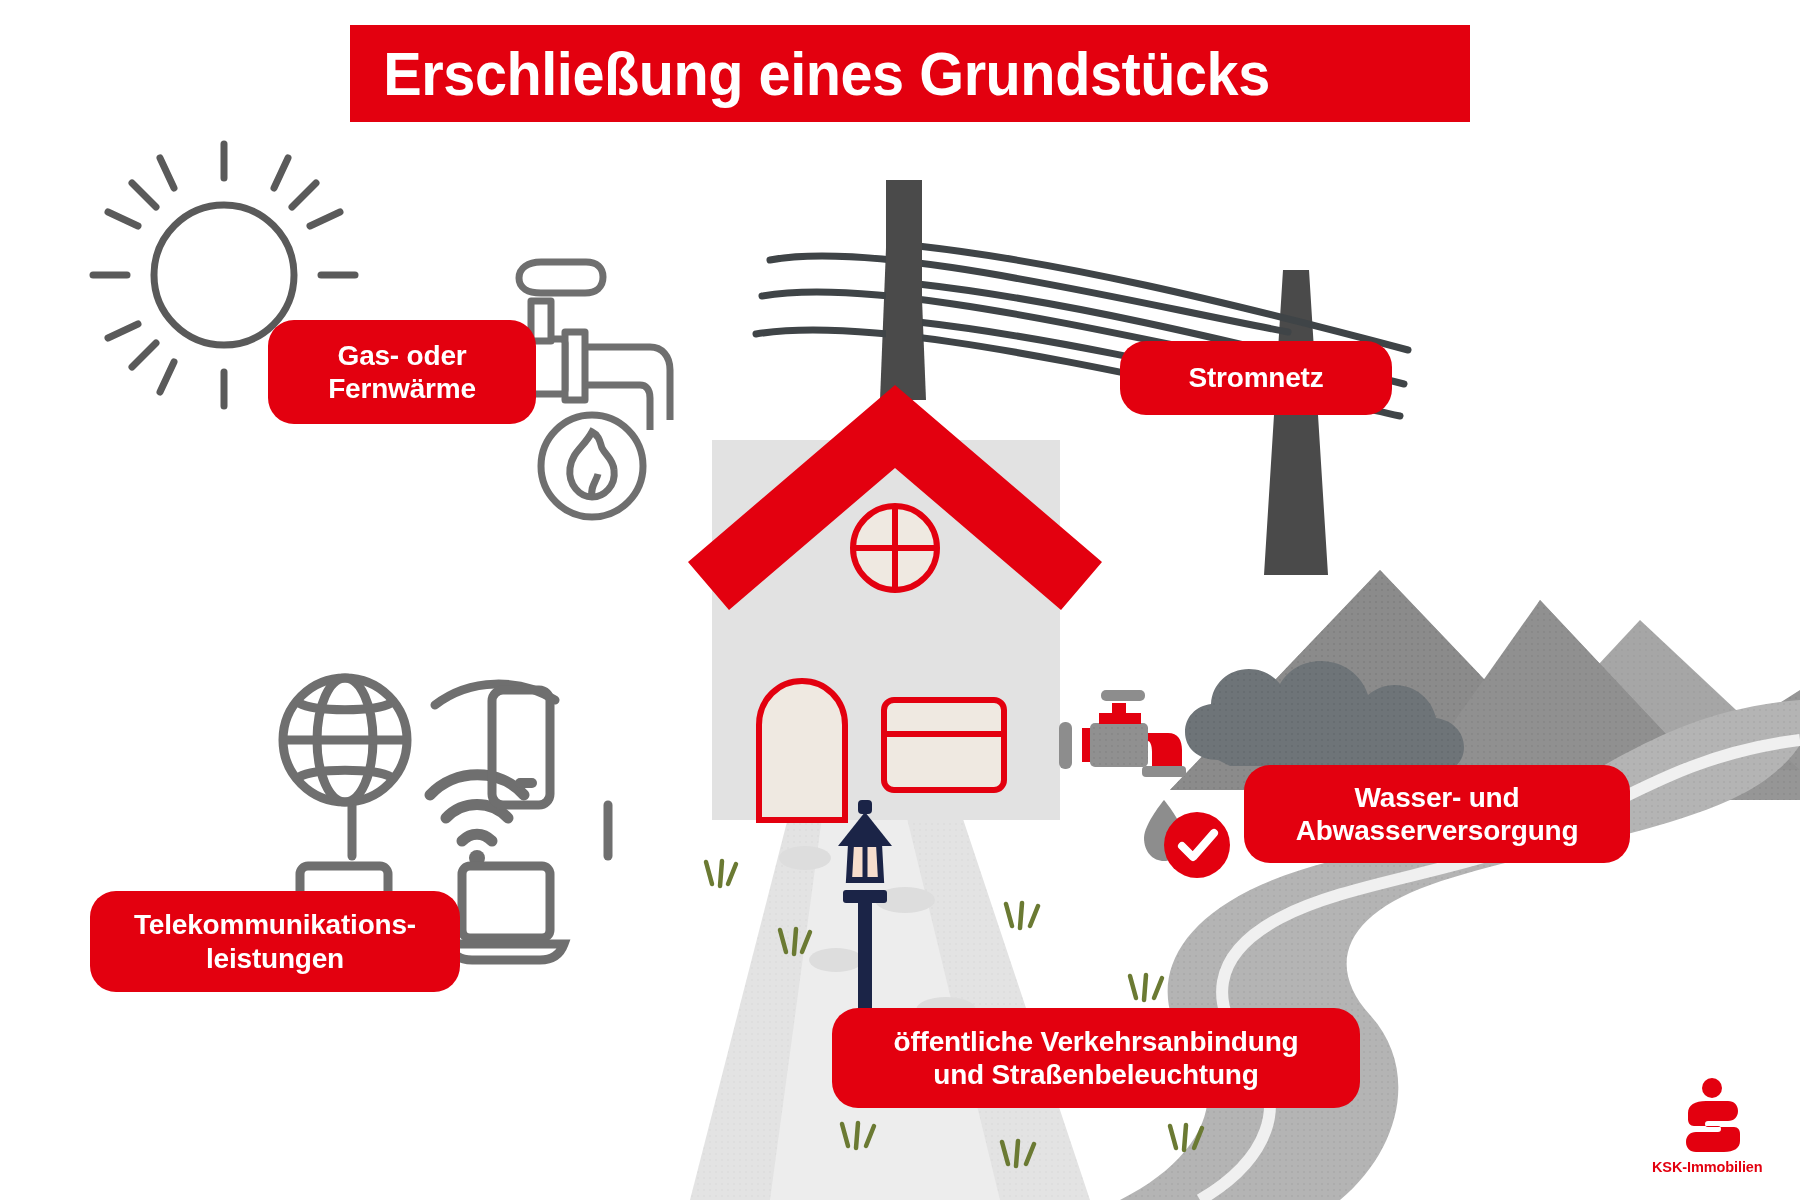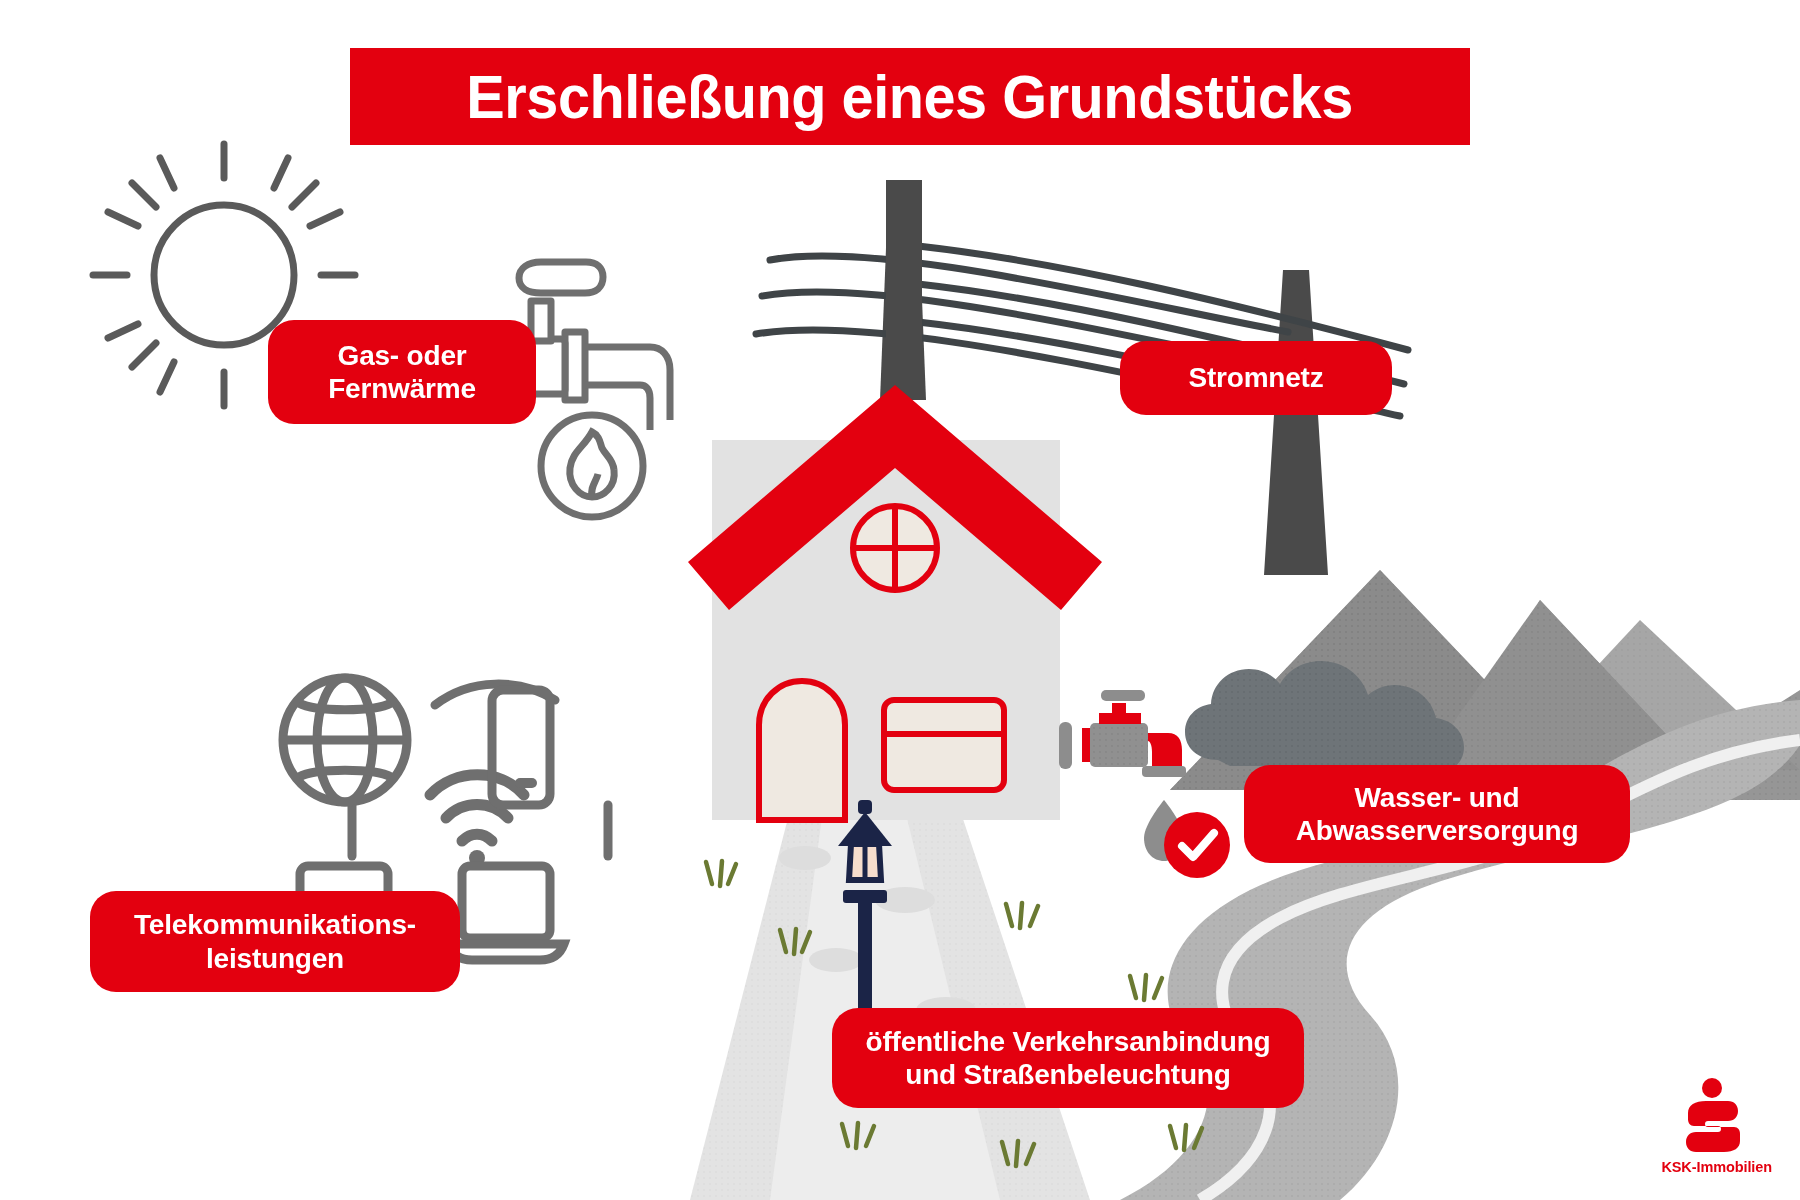--- a/index.html
+++ b/index.html
@@ -42,23 +42,21 @@
   }
   #title-banner {
     position: absolute;
     left: 350px;
     top: 25px;
     width: 1120px;
     height: 97px;
     background: #e3000f;
     display: flex;
     align-items: center;
-    justify-content: center;
     z-index: 50;
-    margin-top: 23px;
   }
   #title-text {
     color: #ffffff;
     font-family: "Liberation Sans Narrow", "Liberation Sans", sans-serif;
     font-weight: bold;
     font-size: 62px;
     letter-spacing: -0.5px;
     transform: scaleX(0.93);
   }
   #badge-gas {
@@ -85,32 +83,32 @@
   #badge-telekom {
     left: 90px;
     top: 891px;
     width: 370px;
     height: 101px;
     font-size: 28px;
   }
   #badge-verkehr {
     left: 832px;
     top: 1008px;
-    width: 472px;
+    width: 528px;
     height: 100px;
     font-size: 28px;
   }
   #logo-wrap {
     position: absolute;
     left: 1652px;
     top: 1077px;
     width: 120px;
     height: 108px;
     z-index: 45;
-    text-align: right;
+    text-align: left;
   }
   #logo-caption {
     position: absolute;
     left: 0;
     top: 82px;
     width: 120px;
     color: #e3000f;
     font-size: 14.5px;
     font-weight: bold;
     letter-spacing: -0.1px;

